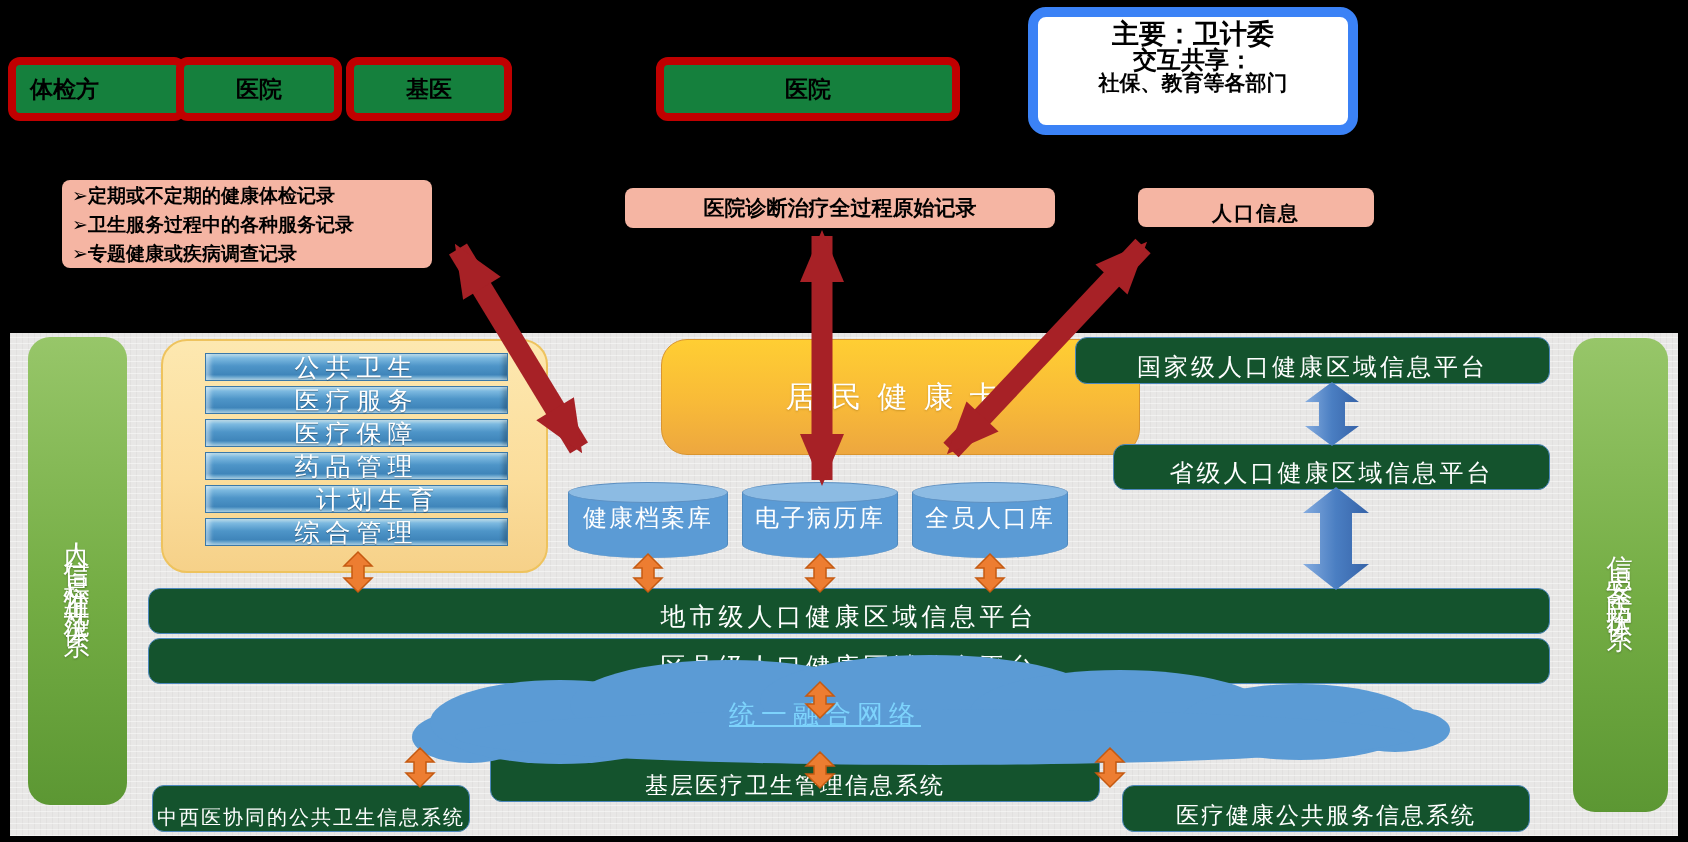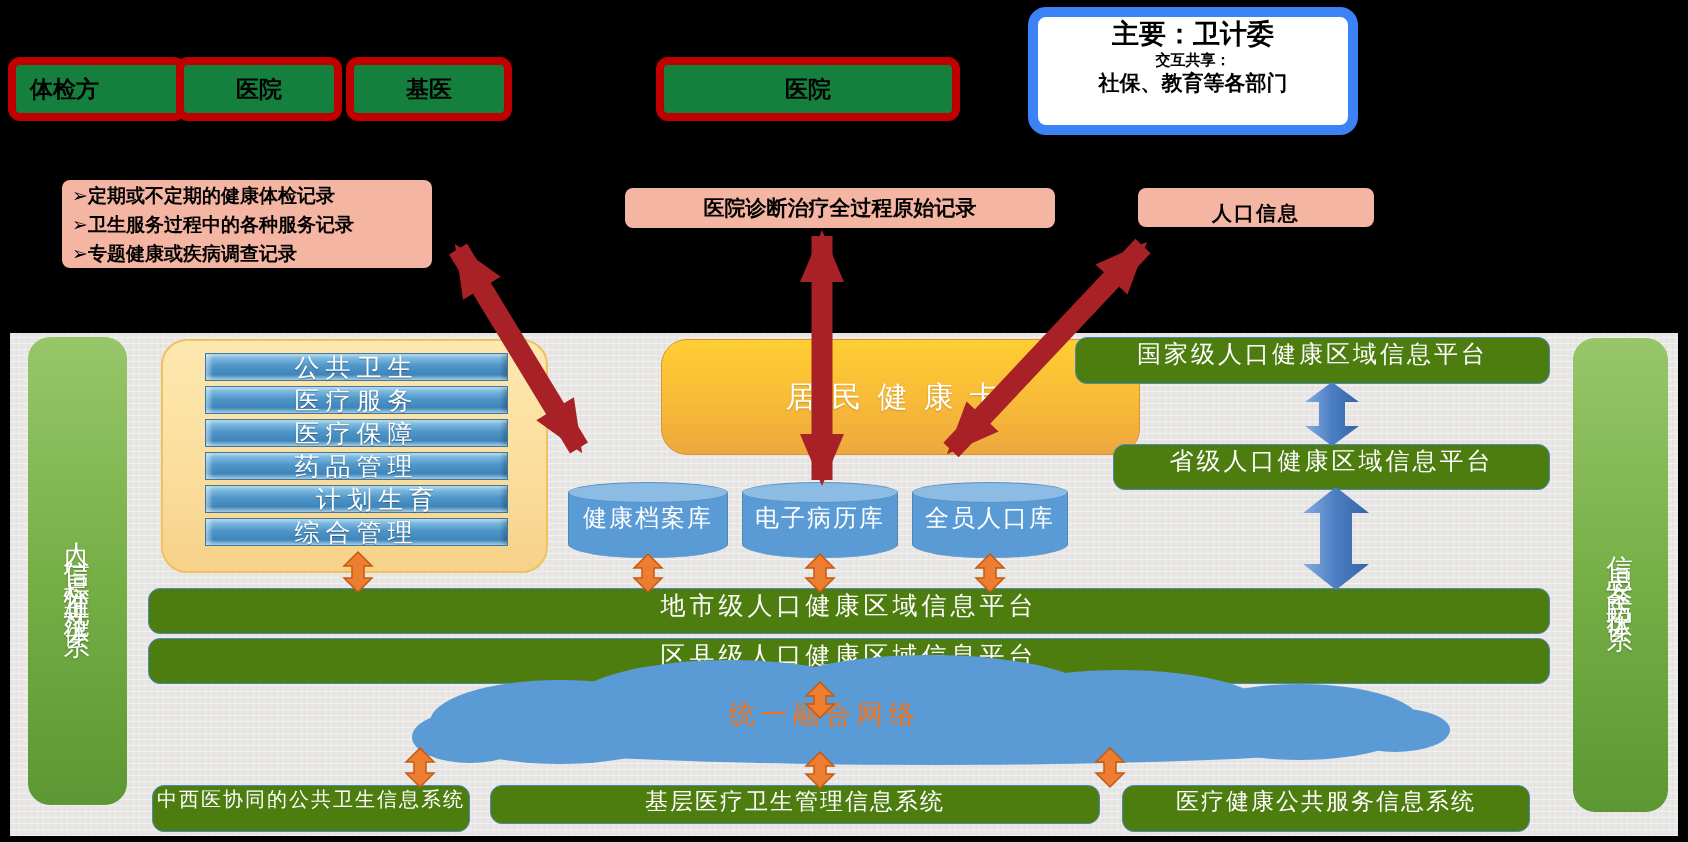--- a/index.html
+++ b/index.html
@@ -12,21 +12,21 @@
     background-image:repeating-linear-gradient(0deg,rgba(255,255,255,.45) 0 1px,transparent 1px 6px),
                      repeating-linear-gradient(90deg,rgba(0,0,0,.03) 0 1px,transparent 1px 6px);}
 
   
   .src{position:absolute;background:#15803d;border:8px solid #C00000;border-radius:12px;
        color:#000;font-weight:bold;font-size:23px;display:flex;align-items:center;justify-content:center;}
   .src.left-text{justify-content:flex-start;padding-left:14px;}
   .authority{position:absolute;left:1028px;top:7px;width:330px;height:128px;background:#fff;
        border:10px solid #3b82f6;border-radius:18px;color:#000;text-align:center;padding-top:2px;box-sizing:border-box;}
   .authority .t{font-size:27px;font-weight:bold;line-height:30px;}
-  .authority .s{font-size:15px;font-weight:bold;line-height:22px;}
+  .authority .s{font-size:24px;font-weight:bold;line-height:22px;}
   .authority .l{font-size:21px;font-weight:bold;line-height:24px;}
 
   
   .pink{position:absolute;background:#F5B5A3;border-radius:8px;color:#000;font-weight:bold;}
   .pink-list{left:62px;top:180px;width:370px;height:88px;font-size:19px;line-height:29px;padding:1px 0 0 10px;box-sizing:border-box;}
   .pink-mid{left:625px;top:188px;width:430px;height:40px;font-size:21px;display:flex;align-items:center;justify-content:center;}
   .pink-right{left:1138px;top:188px;width:236px;height:39px;font-size:20px;display:flex;align-items:flex-end;justify-content:center;letter-spacing:2px;}
 
   
   .pillar{position:absolute;border-radius:22px;color:#fff;display:flex;align-items:center;justify-content:center;
@@ -51,28 +51,28 @@
     color:#fff;font-size:30px;letter-spacing:16px;display:flex;align-items:center;justify-content:center;
     text-shadow:0 1px 2px rgba(120,80,0,.35);box-sizing:border-box;}
 
   
   .cyl-body{position:absolute;top:492px;height:66px;background:#5b9bd5;border-radius:0 0 50% 50%/0 0 14px 14px;
     color:#fff;text-align:center;font-size:24px;line-height:25px;letter-spacing:2px;padding-top:13px;box-sizing:border-box;
     border-left:1px solid #4d88bd;border-right:1px solid #4d88bd;}
   .cyl-top{position:absolute;top:482px;height:21px;background:#8cbbe3;border:1px solid #5d90c2;border-radius:50%;box-sizing:border-box;}
 
   
-  .bar{position:absolute;background:#4d7c0f;border-radius:12px;color:#fff;display:flex;align-items:flex-start;justify-content:center;
+  .bar{position:absolute;background:#14532d;border-radius:12px;color:#fff;display:flex;align-items:flex-end;justify-content:center;
     letter-spacing:3px;border:1px solid #4d88bd;box-sizing:border-box;}
   .bar.wide{font-size:25px;letter-spacing:4px;}
   .bar.wide span{display:block;width:100%;text-align:center;}
   .sys{font-size:23px;letter-spacing:2px;}
 
-  .net-label{position:absolute;left:660px;top:697px;width:330px;text-align:center;color:#f97316;
-    font-size:26px;letter-spacing:6px;z-index:6;}
+  .net-label{position:absolute;left:660px;top:697px;width:330px;text-align:center;color:#7dd3fc;
+    font-size:26px;letter-spacing:6px;z-index:6;text-decoration:underline;}
 
   svg.overlay{position:absolute;left:0;top:0;z-index:8;pointer-events:none;}
   svg.cloud{position:absolute;left:410px;top:655px;z-index:5;}
 </style>
 </head>
 <body>
 
 <div id="stage">
 
   <div class="panel"></div>
@@ -152,21 +152,21 @@
       <ellipse cx="890" cy="67" rx="120" ry="38"></ellipse>
       <ellipse cx="985" cy="75" rx="55" ry="22"></ellipse>
       <ellipse cx="525" cy="82" rx="480" ry="28"></ellipse>
     </g>
   </svg>
   <div class="net-label">统一融合网络</div>
 
   <div class="bar sys" style="left:152px;top:785px;width:318px;height:47px;font-size:20px;">
       <span>中西医协同的公共卫生信息系统</span>
     </div>
-  <div class="bar sys" style="left:490px;top:785px;width:610px;height:39px;">
+  <div class="bar sys" style="left:490px;top:747px;width:610px;height:55px;">
       <span>基层医疗卫生管理信息系统</span>
     </div>
   <div class="bar sys" style="left:1122px;top:785px;width:408px;height:47px;">
       <span>医疗健康公共服务信息系统</span>
     </div>
 
   <svg class="overlay" width="1688" height="842" viewBox="0 0 1688 842">
     <defs>
       <marker id="redhead" markerUnits="userSpaceOnUse" markerWidth="64" markerHeight="64" refX="52" refY="32" orient="auto-start-reverse">
         <path d="M6,10 L58,32 L6,54 Z" fill="#A72126"></path>

